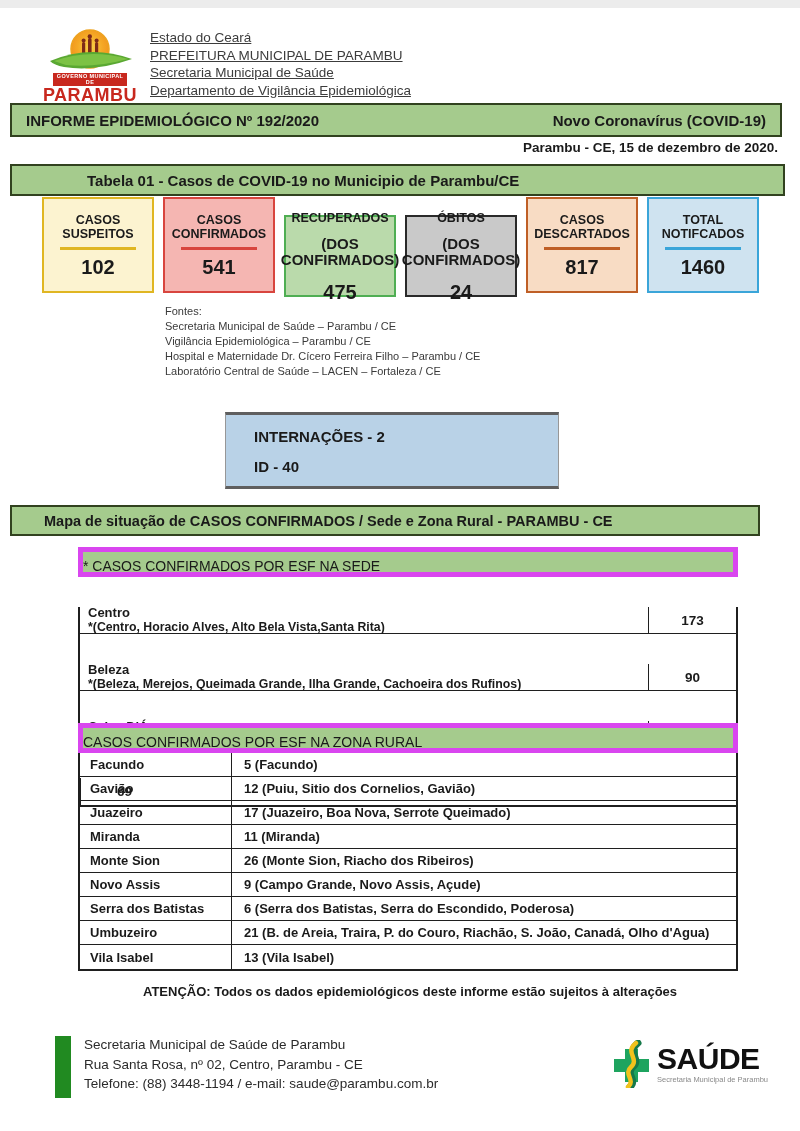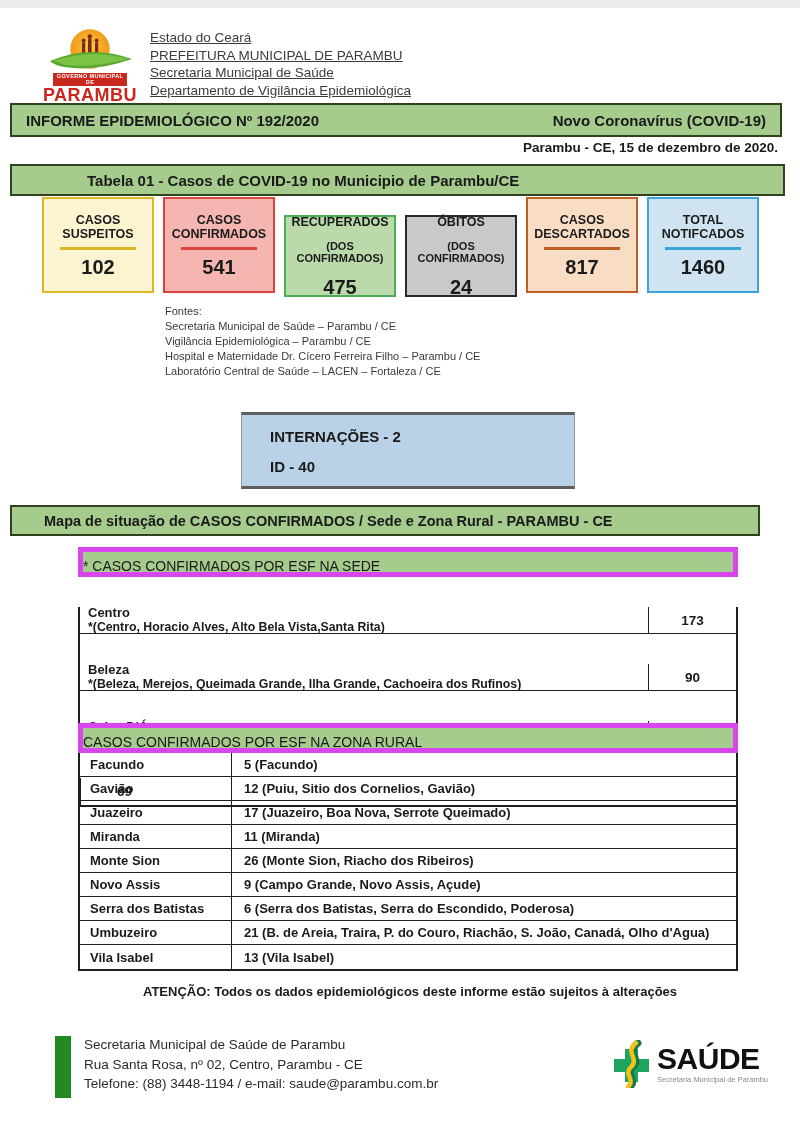--- a/index.html
+++ b/index.html
@@ -26,30 +26,30 @@
   .dateline{right:22px;top:140px;font-weight:700;font-size:13.5px;}
   .banner-tabela{left:10px;top:164px;width:775px;height:32px;padding-left:75px;font-size:15px;}
   .banner-mapa{left:10px;top:505px;width:750px;height:31px;padding-left:32px;font-size:14.5px;}
 
   
   .stats{left:42px;top:197px;width:720px;display:flex;gap:9px;align-items:flex-start;}
   .stat{box-sizing:border-box;width:112px;height:96px;border:2px solid;display:flex;
     flex-direction:column;align-items:center;justify-content:center;text-align:center;}
   .stat.offset{margin-top:18px;height:82px;}
   .stat-label{font-weight:700;font-size:12.5px;line-height:1.12;padding:0 2px;}
-  .stat-sub{font-weight:700;font-size:11px;line-height:1.1;margin-top:11px;}
+  .stat-sub{font-weight:700;font-size:15px;line-height:1.1;margin-top:11px;}
   .stat-sub:empty{display:none;}
   .stat-rule{width:76px;height:3px;margin:6px 0 7px;}
   .stat-value{font-weight:700;font-size:20px;line-height:1;}
 
   
   .fontes{left:165px;top:304px;font-size:11px;line-height:15px;color:#3a3a3a;}
 
   
-  .intern{left:241px;top:412px;width:334px;height:77px;box-sizing:border-box;
+  .intern{left:225px;top:412px;width:334px;height:77px;box-sizing:border-box;
     background:#b9d2e7;border:1px solid #979797;border-top:3px solid #5f5f5f;
     border-bottom:3px solid #5f5f5f;padding:13px 0 0 28px;}
   .intern div{font-weight:700;font-size:15px;}
   .intern .l2{margin-top:13px;}
 
   
   .tbl{left:78px;width:660px;box-sizing:border-box;}
   .t-head{height:30px;line-height:28px;text-align:left;font-weight:400;font-size:14px;
     background:#a5cb8d;border:5px solid #d946ef;box-sizing:border-box;}
   .t-body{border:2px solid #1f1f1f;border-top:none;box-sizing:border-box;}

